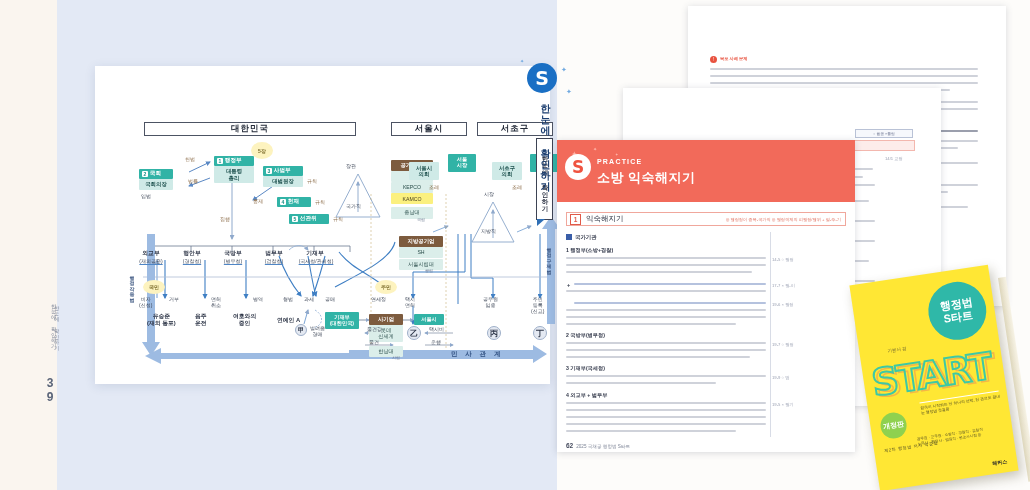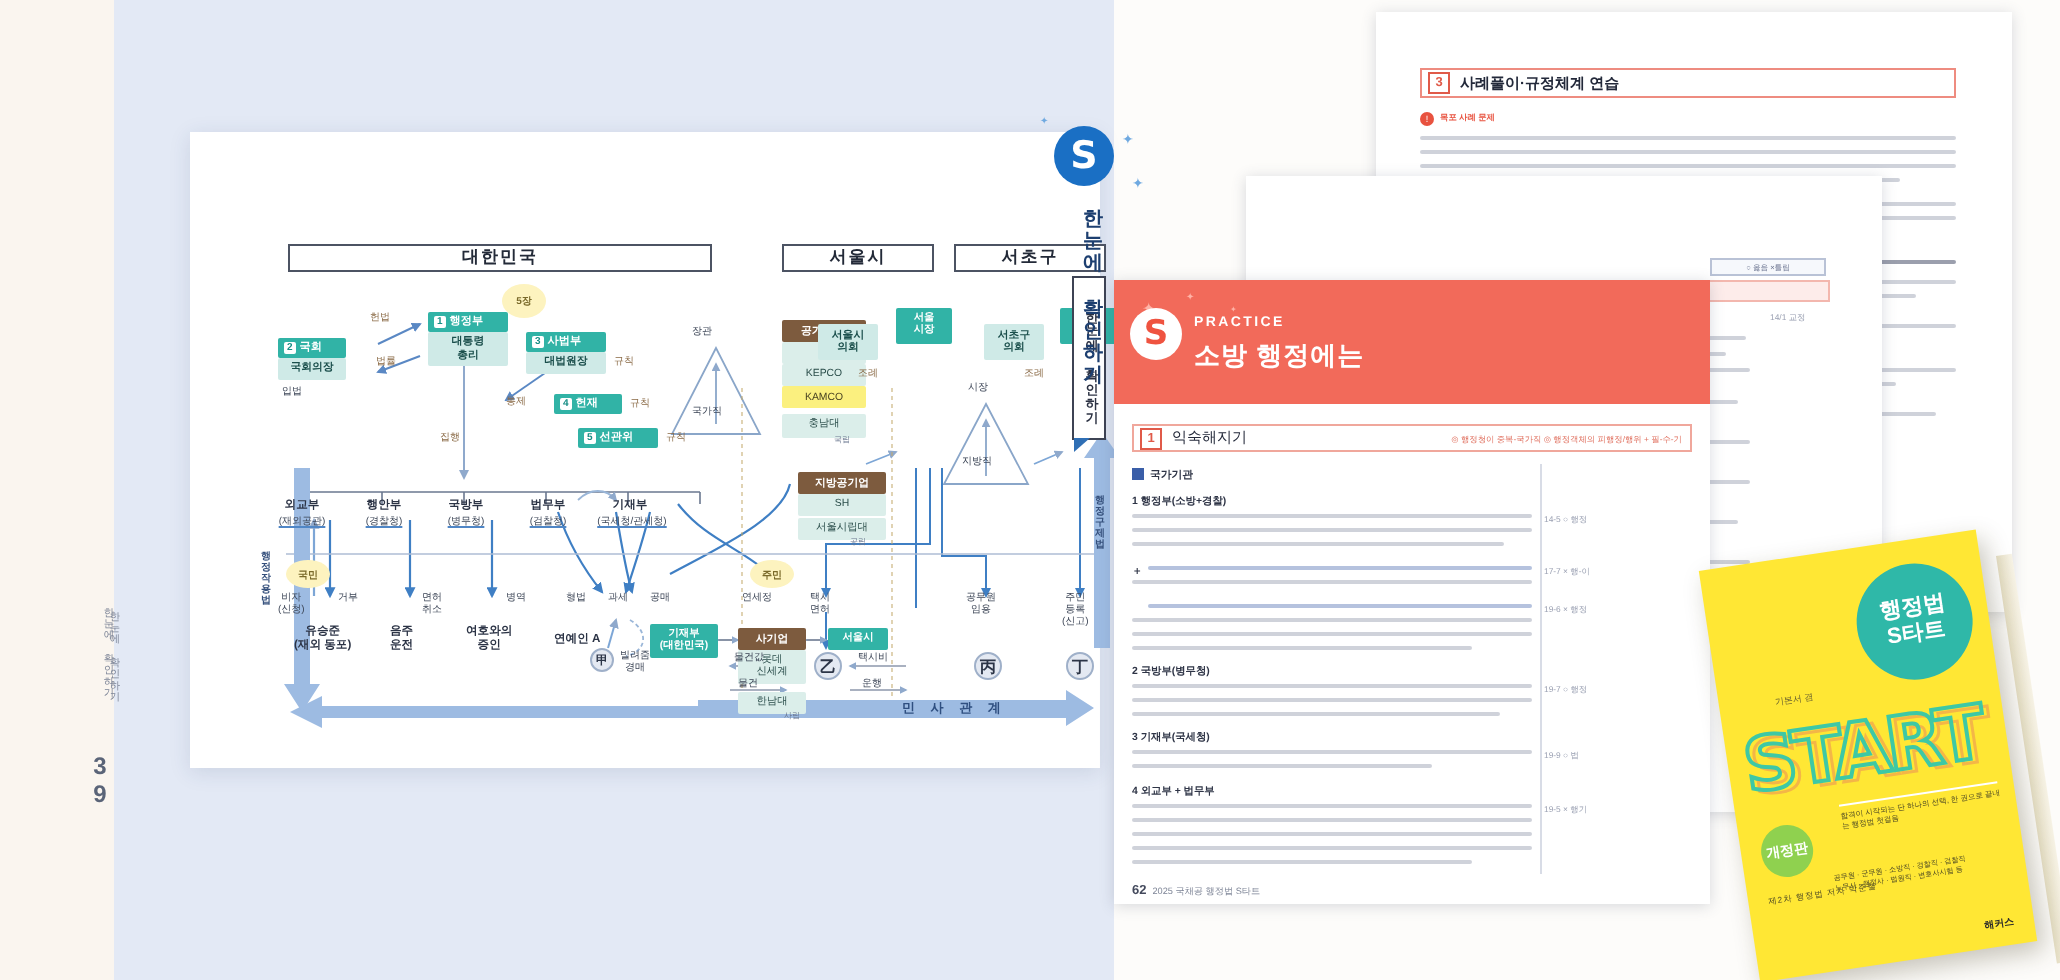--- a/index.html
+++ b/index.html
@@ -501,24 +501,20 @@
 
   <div class="tab-vert">한눈에 확인하기</div>
 
   <div class="badge-circle">S</div>
   <div class="badge-vert-text">한눈에 확인하기</div>
   <div class="spark" style="left:561px;top:66px;">✦</div>
   <div class="spark" style="left:566px;top:88px;">✦</div>
   <div class="spark" style="left:520px;top:58px;font-size:5px;">✦</div>
 
   <div class="pg pg3">
-    <div class="mini-title" style="left:22px;top:28px;width:268px;">
-      <i>3</i>
-      <span>사례풀이·규정체계 연습</span>
-    </div>
     <div class="note-dot" style="left:22px;top:50px;">!</div>
     <div style="position:absolute;left:32px;top:50px;font-size:4.2px;font-weight:bold;color:#e8523f;">목포 사례 문제</div>
     <div class="txtline" style="left:22px;top:62px;width:268px;"></div>
     <div class="txtline" style="left:22px;top:69px;width:268px;"></div>
     <div class="txtline" style="left:22px;top:76px;width:268px;"></div>
     <div class="txtline" style="left:22px;top:83px;width:240px;"></div>
     <div class="txtline" style="left:22px;top:95px;width:268px;"></div>
     <div class="txtline" style="left:22px;top:102px;width:268px;"></div>
     <div class="txtline" style="left:22px;top:109px;width:200px;"></div>
     <div class="txtline dark" style="left:150px;top:124px;width:140px;"></div>
@@ -566,21 +562,21 @@
   </div>
 
   <div class="pg pg1"></div>
 
   <div class="prac-head">
     <div class="dots" style="left:14px;top:10px;">✦</div>
     <div class="dots" style="left:36px;top:6px;font-size:5px;">✦</div>
     <div class="dots" style="left:58px;top:12px;font-size:4px;">✦</div>
     <div class="prac-logo">S</div>
     <div class="prac-kicker">PRACTICE</div>
-    <div class="prac-title">소방 행정에는</div>
+    <div class="prac-title">소방 익숙해지기</div>
   </div>
 
   <div class="prac-sec">
     <i>1</i>
     <span class="t">익숙해지기</span>
     <span class="r">◎ 행정청이 중복-국가직 ◎ 행정객체의 피행정/행위 + 필-수-기</span>
   </div>
 
   <div style="position:absolute;left:566px;top:234px;" class="sect-h sq">국가기관</div>
 

